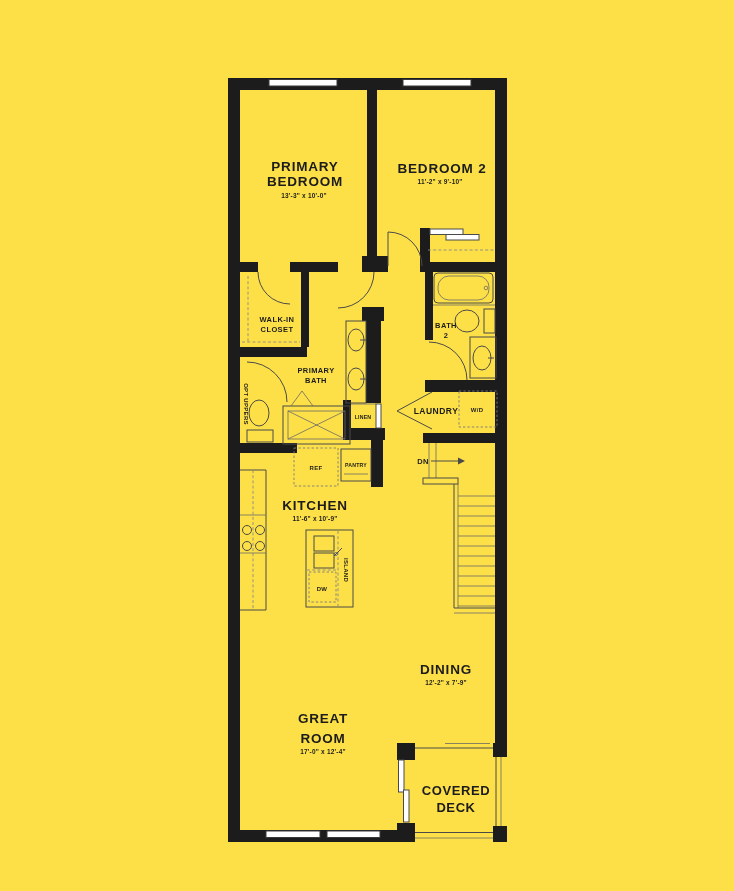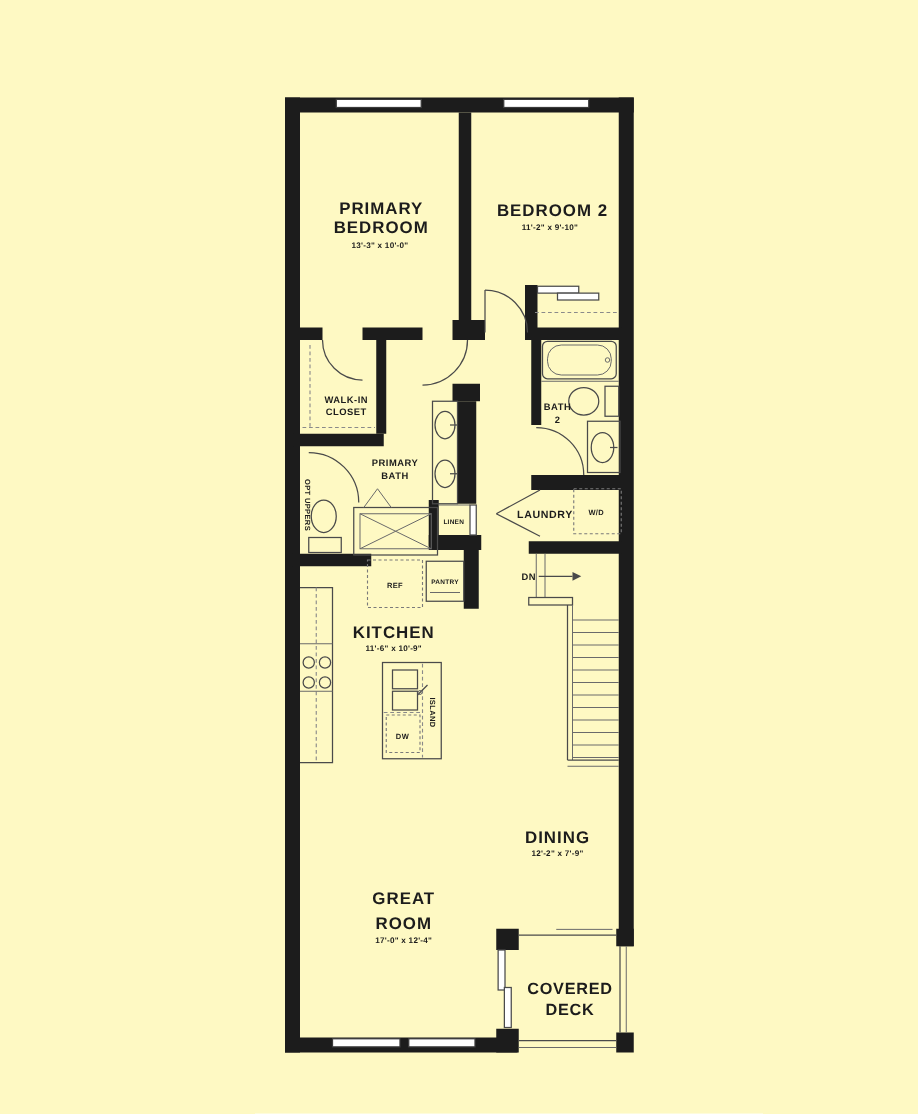--- a/index.html
+++ b/index.html
@@ -1,16 +1,16 @@
 <!DOCTYPE html>
 <html><head>
 <meta charset="utf-8">
 <style>
   html,body{margin:0;padding:0;background:#ffffff;}
-  .page{position:relative;width:734px;height:891px;background:#fef9c3;overflow:hidden;}
+  .page{position:relative;width:734px;height:891px;background:#fde047;overflow:hidden;}
   svg{position:absolute;left:0;top:0;}
   text{font-family:"Liberation Sans","DejaVu Sans",sans-serif;fill:#1c1c1c;}
   .room-name{font-size:13.5px;font-weight:bold;letter-spacing:0.8px;}
   .room-name-md{font-size:13px;font-weight:bold;letter-spacing:0.6px;}
   .room-dim{font-size:6.5px;font-weight:bold;letter-spacing:0.2px;}
   .sub-name{font-size:7.5px;font-weight:bold;letter-spacing:0.4px;}
   .fix-name{font-size:6px;font-weight:bold;letter-spacing:0.3px;}
   .fix-name-lg{font-size:8.5px;font-weight:bold;letter-spacing:0.5px;}
   .fix-name-sm{font-size:5.2px;font-weight:bold;letter-spacing:0.2px;}
   .wall{fill:#1c1c1c;stroke:none;}

